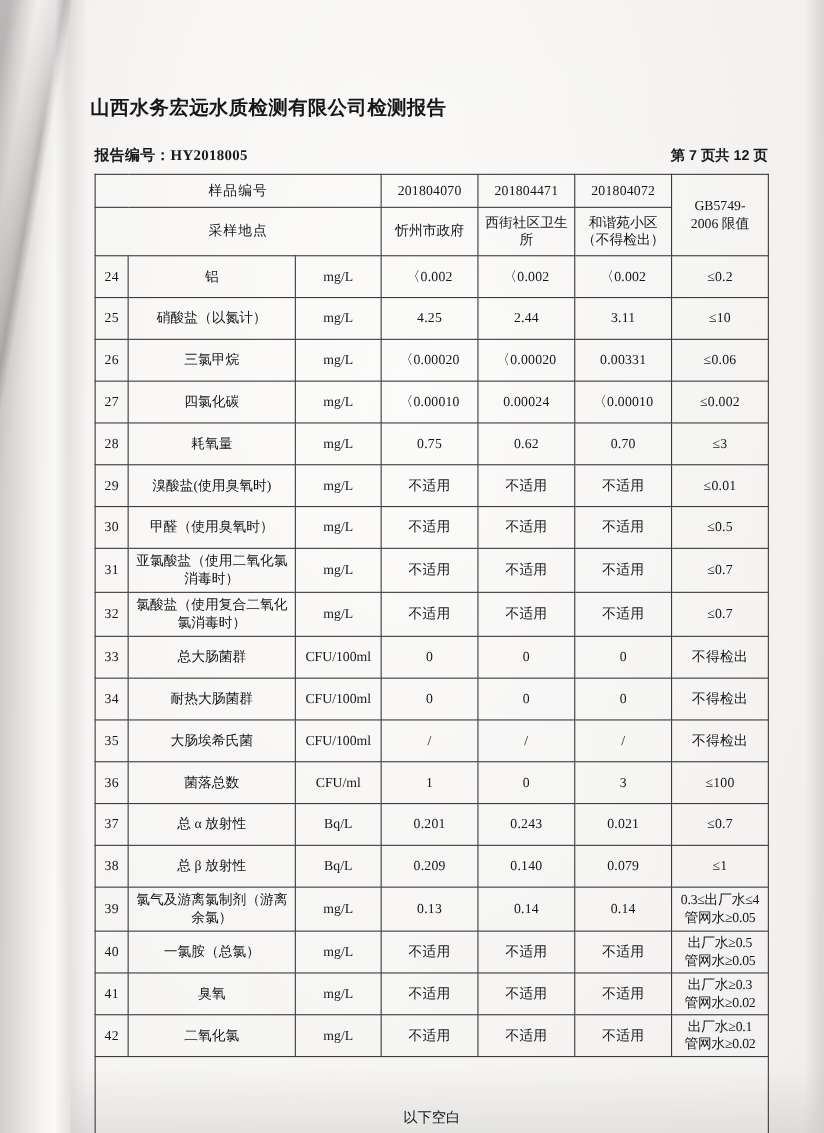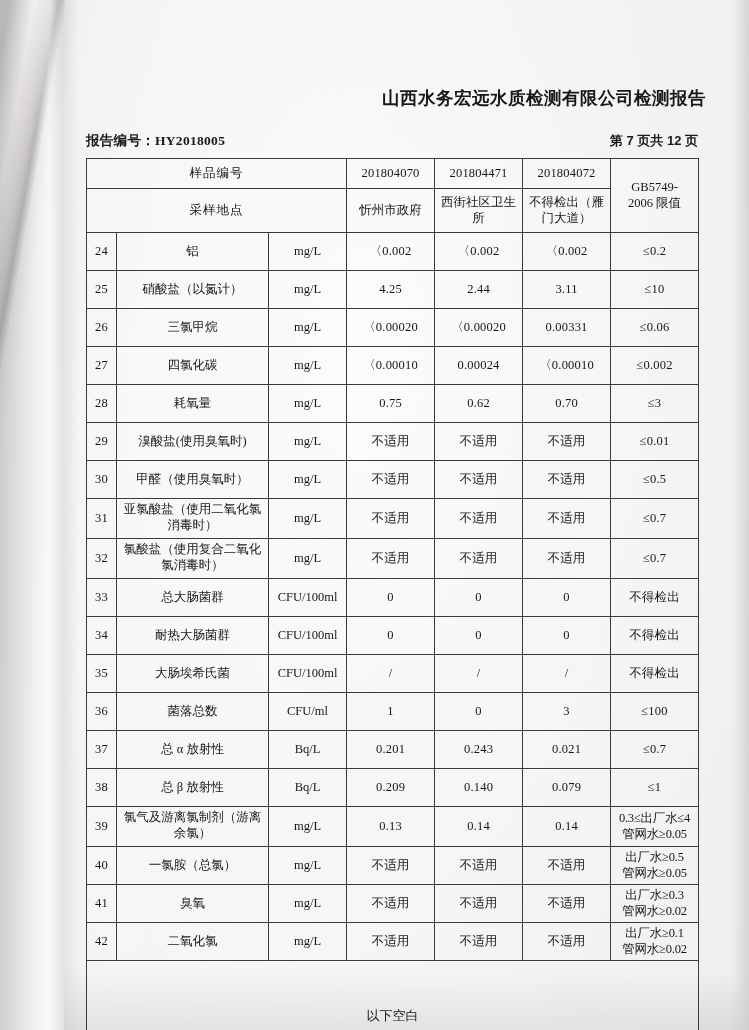--- a/index.html
+++ b/index.html
@@ -37,21 +37,21 @@
     pointer-events: none;
   }
   .content {
     position: absolute;
     left: 86px;
     top: 0;
     width: 620px;
   }
 
   .doc-title {
-    text-align: right;
+    text-align: left;
     font-family: "Liberation Sans", sans-serif;
     font-weight: bold;
     font-size: 17.5px;
     letter-spacing: 0.5px;
     color: #17171a;
     margin-top: 86px;
     margin-left: -4px;
   }
 
   .meta-row {
@@ -109,21 +109,21 @@
     font-size: 13px;
     letter-spacing: 1px;
   }
   .hdr-h { height: 30px; }
   .hdr-h2 { height: 44px; }
   .cell-item {
     text-align: left;
     padding-left: 10px;
     font-size: 12.5px;
   }
-  .two-line { line-height: 1.35; font-family: Liberation Mono, monospace; }
+  .two-line { line-height: 1.35; }
   .num {
     font-family: "Liberation Serif", serif;
     font-size: 13px;
     letter-spacing: 0.2px;
   }
   .unit {
     font-family: "Liberation Serif", serif;
     font-size: 12.5px;
   }
   .small-lim {
@@ -201,21 +201,21 @@
           <td class="num">201804072</td>
           <td rowspan="2" class="limit-head">
             <span>GB5749-</span><br>
             <span>2006 限值</span>
           </td>
         </tr>
         <tr class="hdr-h2">
           <td colspan="3" class="head-label">采样地点</td>
           <td>忻州市政府</td>
           <td>西街社区卫生所</td>
-          <td>不得检出（雁门大道）</td>
+          <td>和谐苑小区（不得检出）</td>
         </tr>
       <tr class="row-h">
             <td class="num">24</td>
             <td class="cell-item">铝</td>
             <td class="unit">mg/L</td>
             <td class="num">〈0.002</td>
             <td class="num">〈0.002</td>
             <td class="num">〈0.002</td>
             <td class="num">≤0.2</td>
           </tr>

